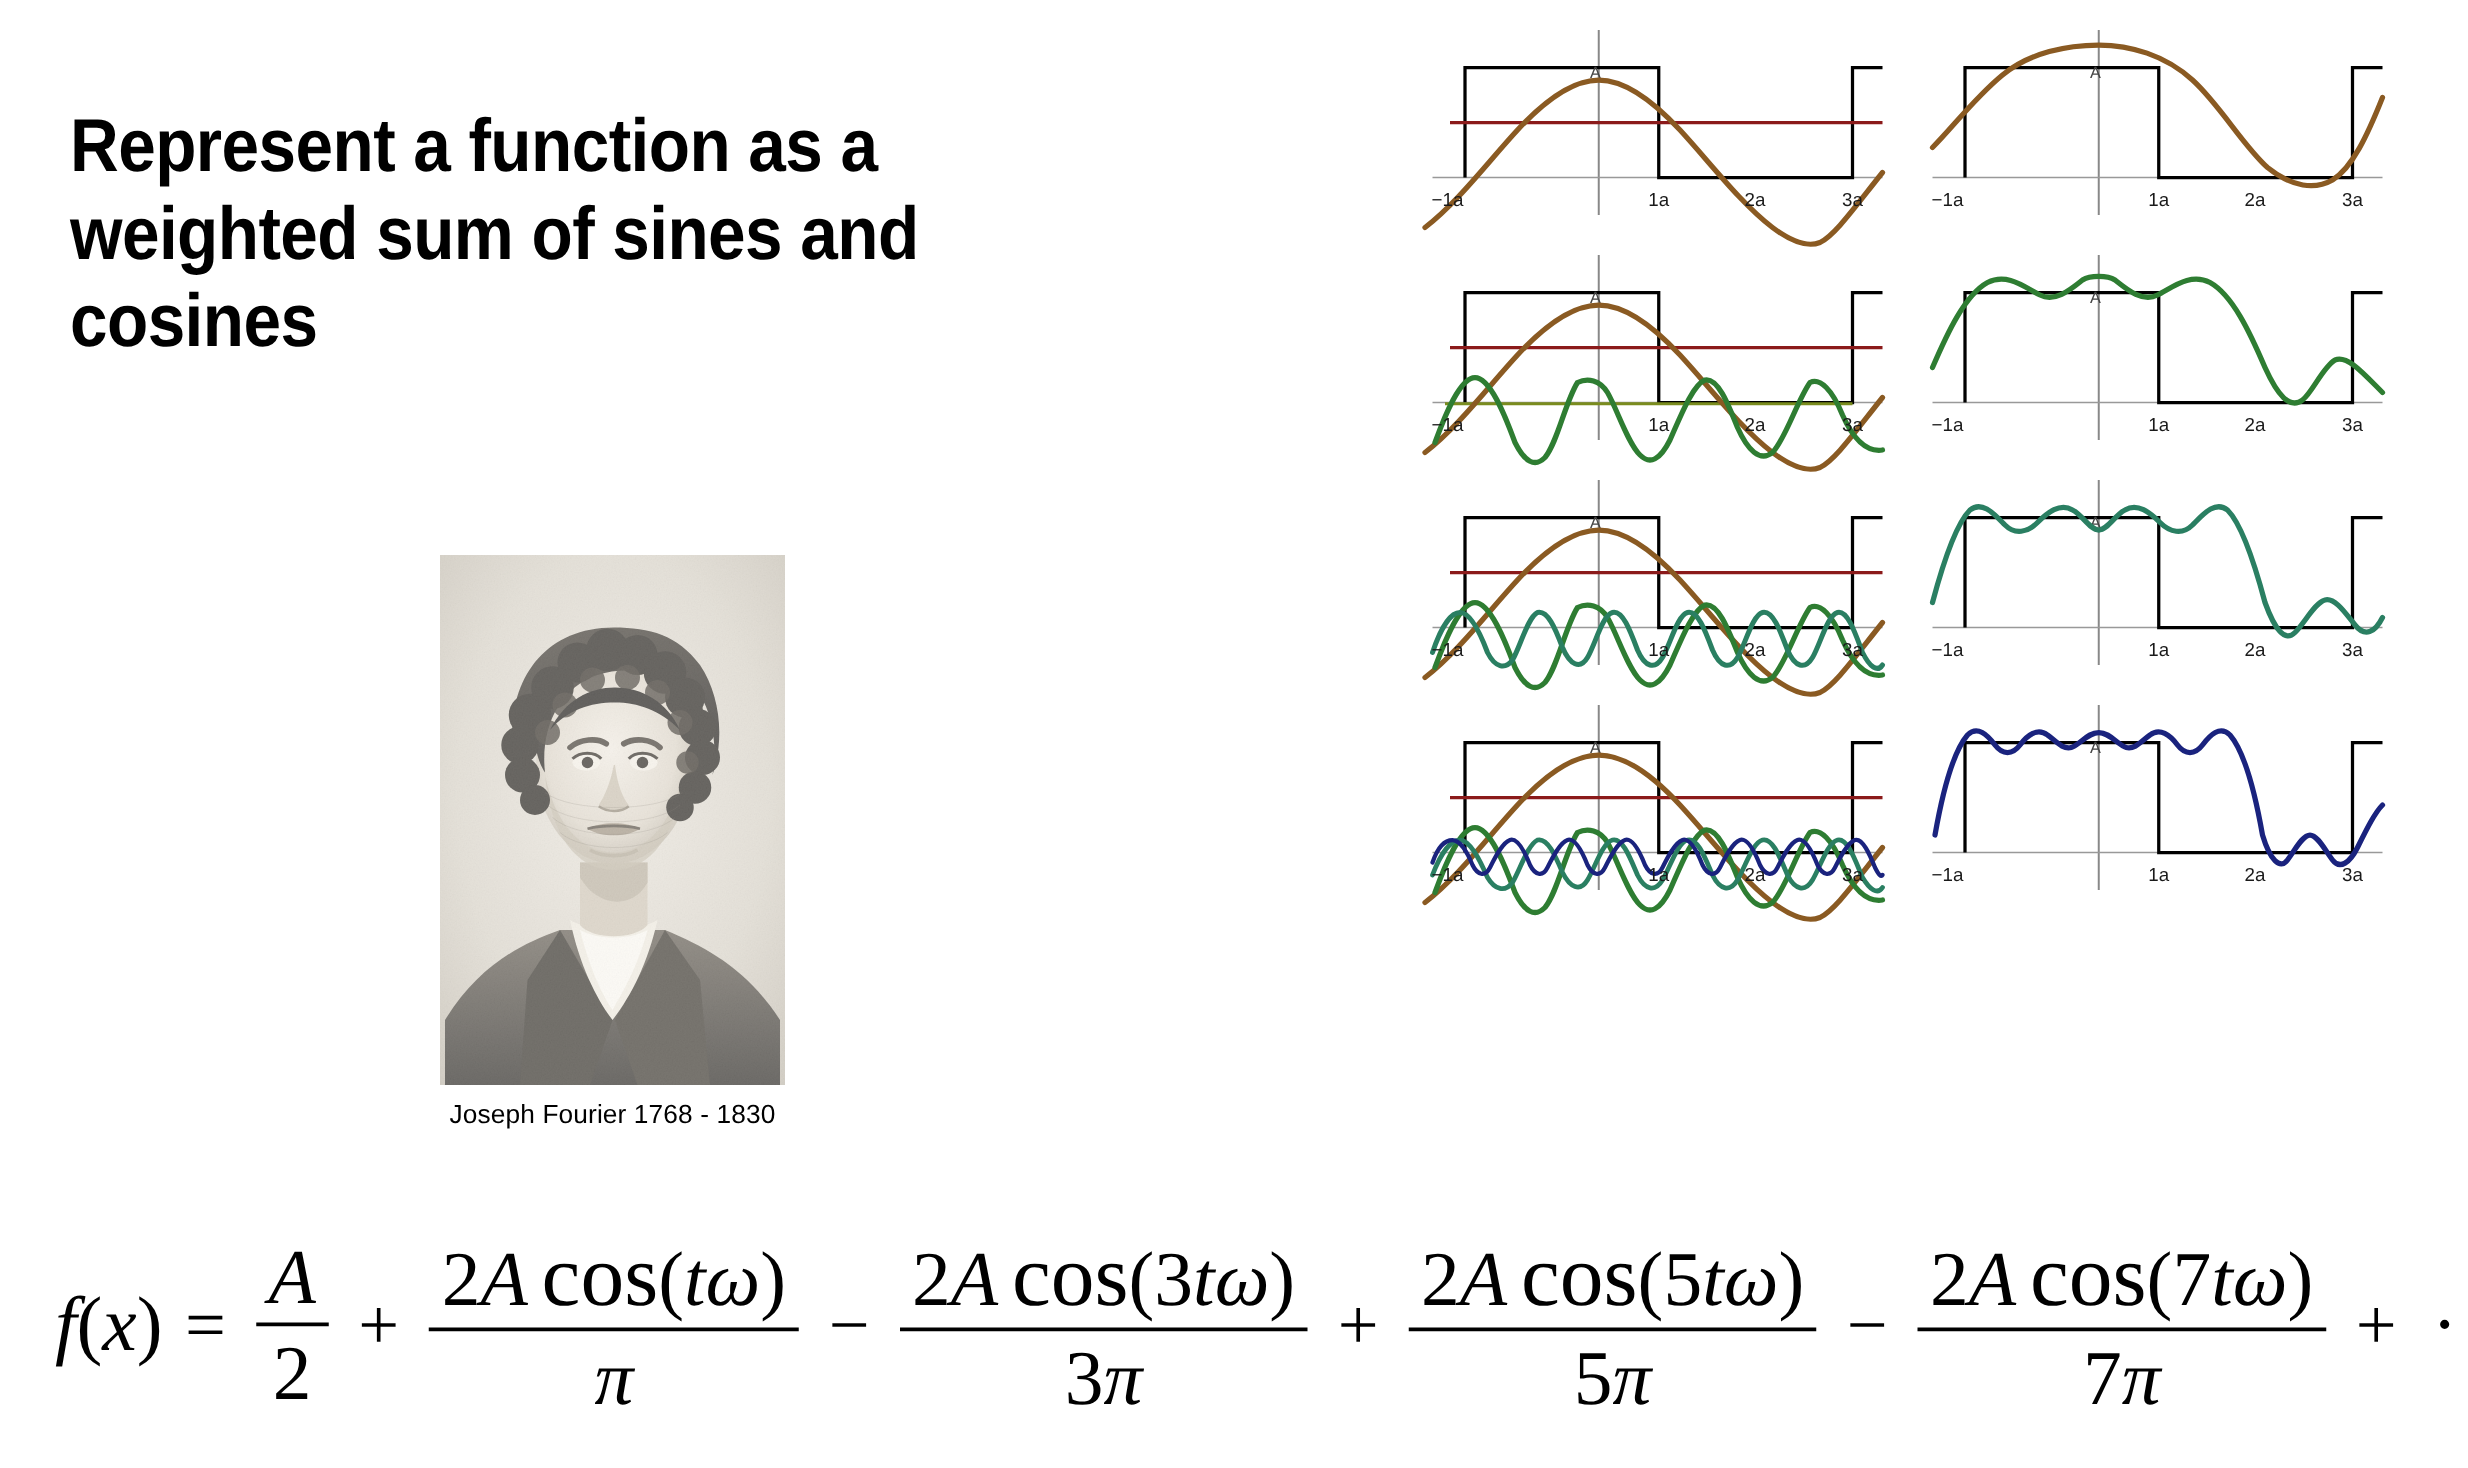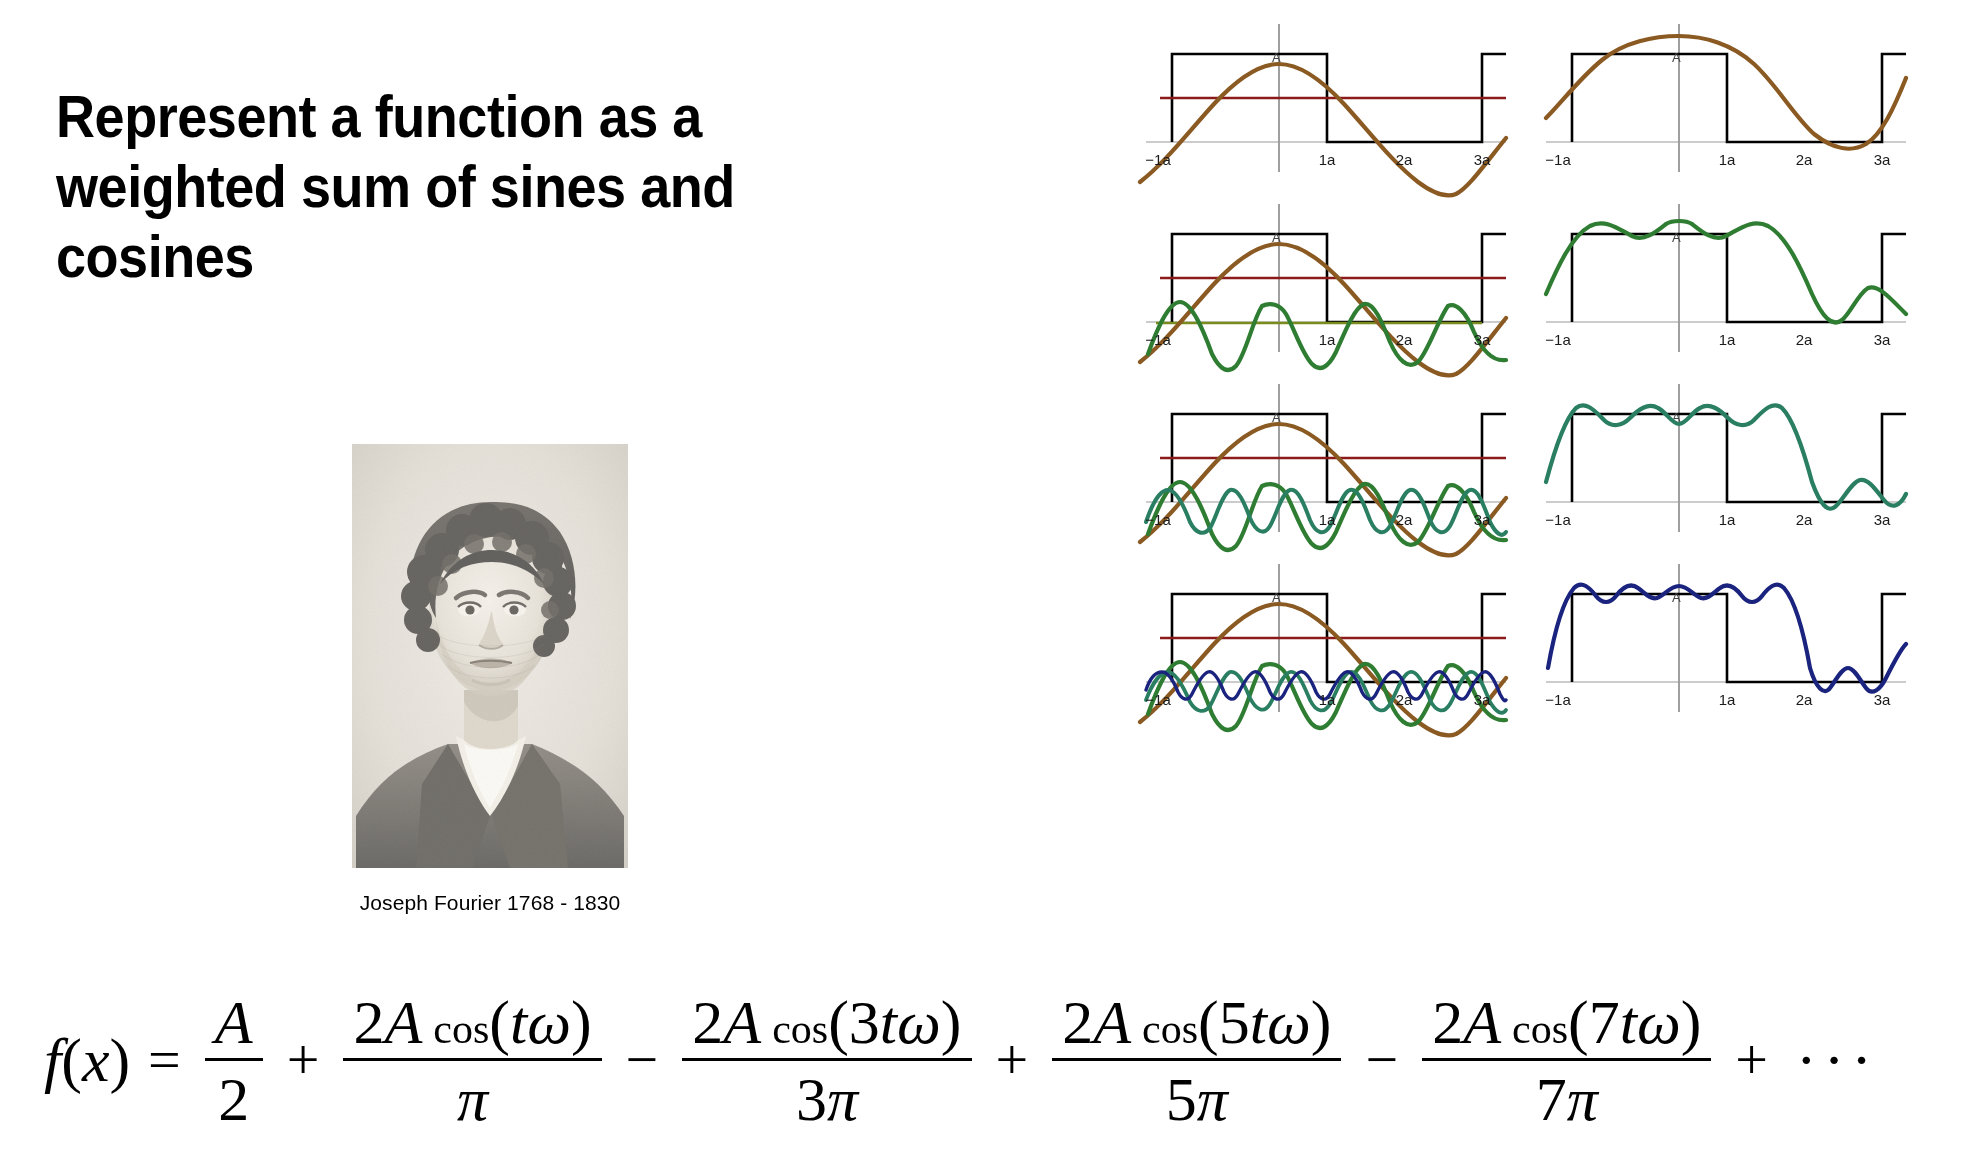--- a/index.html
+++ b/index.html
@@ -26,21 +26,21 @@
   #portrait-block{
     position:absolute;left:352px;top:444px;width:276px;
   }
   #portrait-frame{
     width:276px;height:424px;
     position:relative;overflow:hidden;
     background:#cfc9c0;
   }
   #portrait-frame svg{display:block;}
   #portrait-caption{
-    margin-top:23px;
+    margin-top:12px;
     text-align:center;
     font-family:"Liberation Sans",sans-serif;
     font-size:21px;
     color:#000;
     letter-spacing:0.1px;
   }
 
   
   #plot-grid{
     position:absolute;left:1146px;top:22px;
@@ -64,21 +64,21 @@
   #formula{
     position:absolute;left:44px;top:985px;
     width:1900px;height:150px;
     display:flex;align-items:center;
     font-family:"Liberation Serif","DejaVu Serif",serif;
     color:#000;
   }
   .mrow{display:flex;align-items:center;white-space:nowrap;}
   .mi{font-style:italic;font-size:62px;line-height:1;}
   .mn{font-style:normal;font-size:62px;line-height:1;}
-  .mop{font-style:normal;font-size:42px;line-height:1;}
+  .mop{font-style:normal;font-size:70px;line-height:1;}
   .paren{font-style:normal;font-size:62px;line-height:1;}
   .msign{font-style:normal;font-size:58px;line-height:1;margin:0 18px;}
   .mfrac{
     display:inline-flex;flex-direction:column;align-items:center;
     justify-content:center;margin:0 6px;vertical-align:middle;
   }
   .mnum{padding:0 10px 5px 10px;display:flex;align-items:baseline;}
   .mden{padding:7px 10px 0 10px;display:flex;align-items:baseline;}
   .mbar{width:100%;height:3px;background:#000;}
   .sp{display:inline-block;width:11px;}

